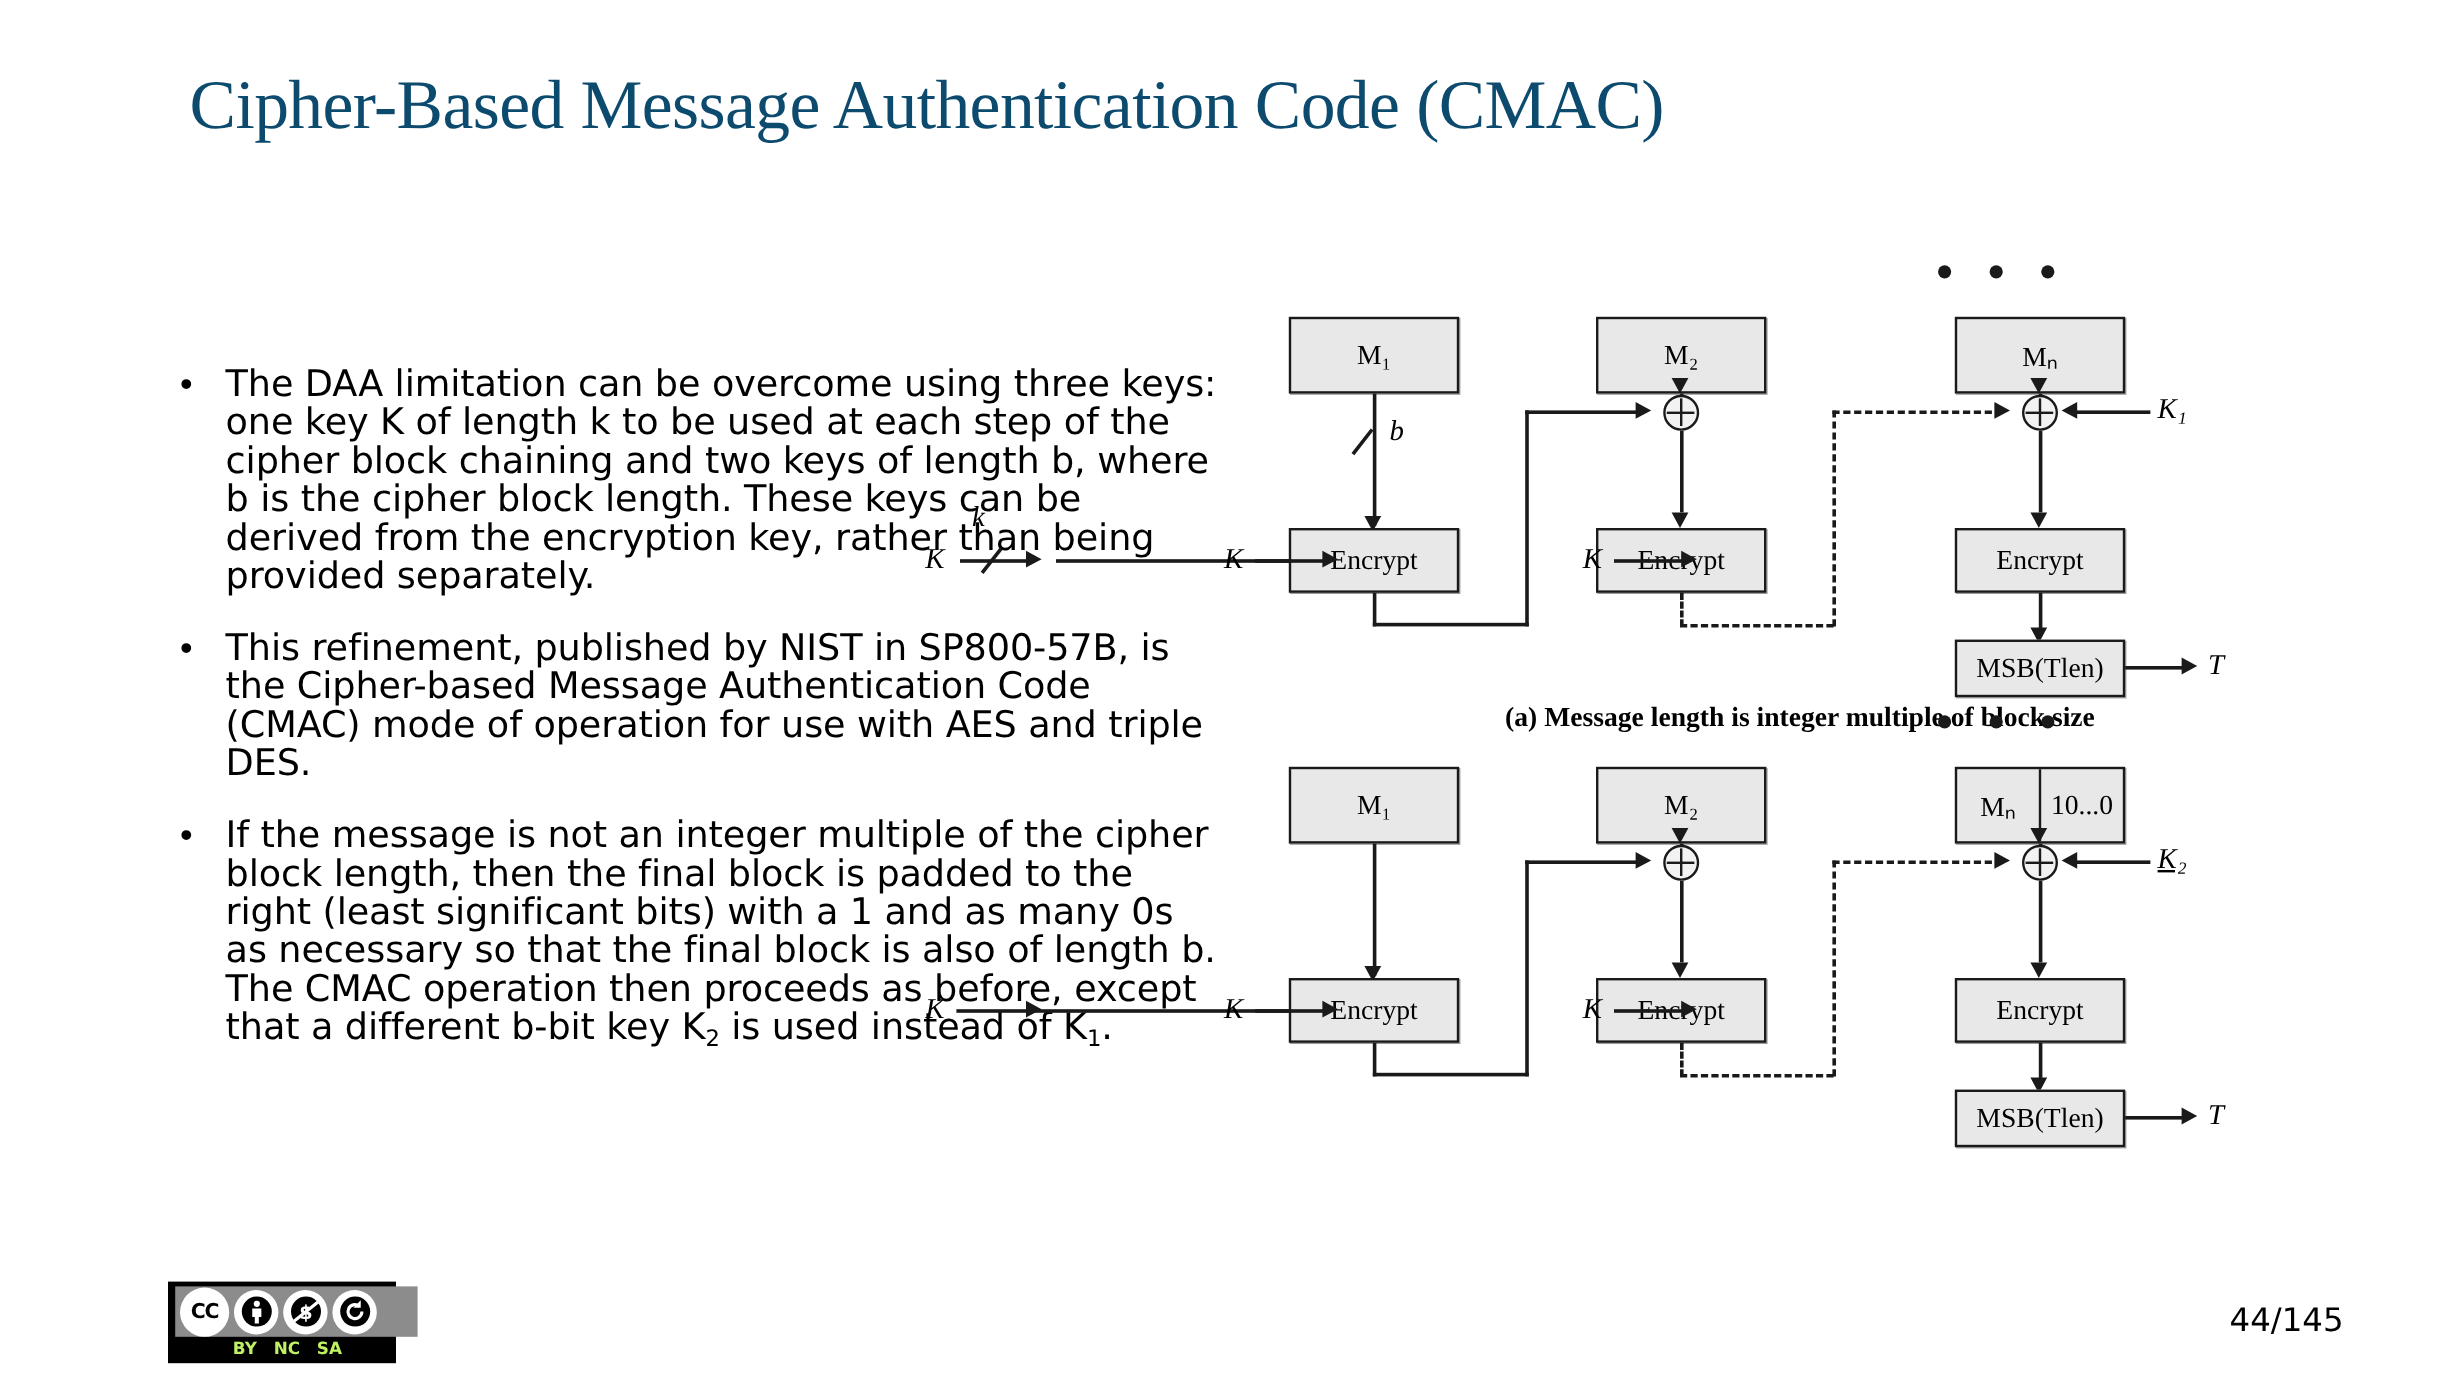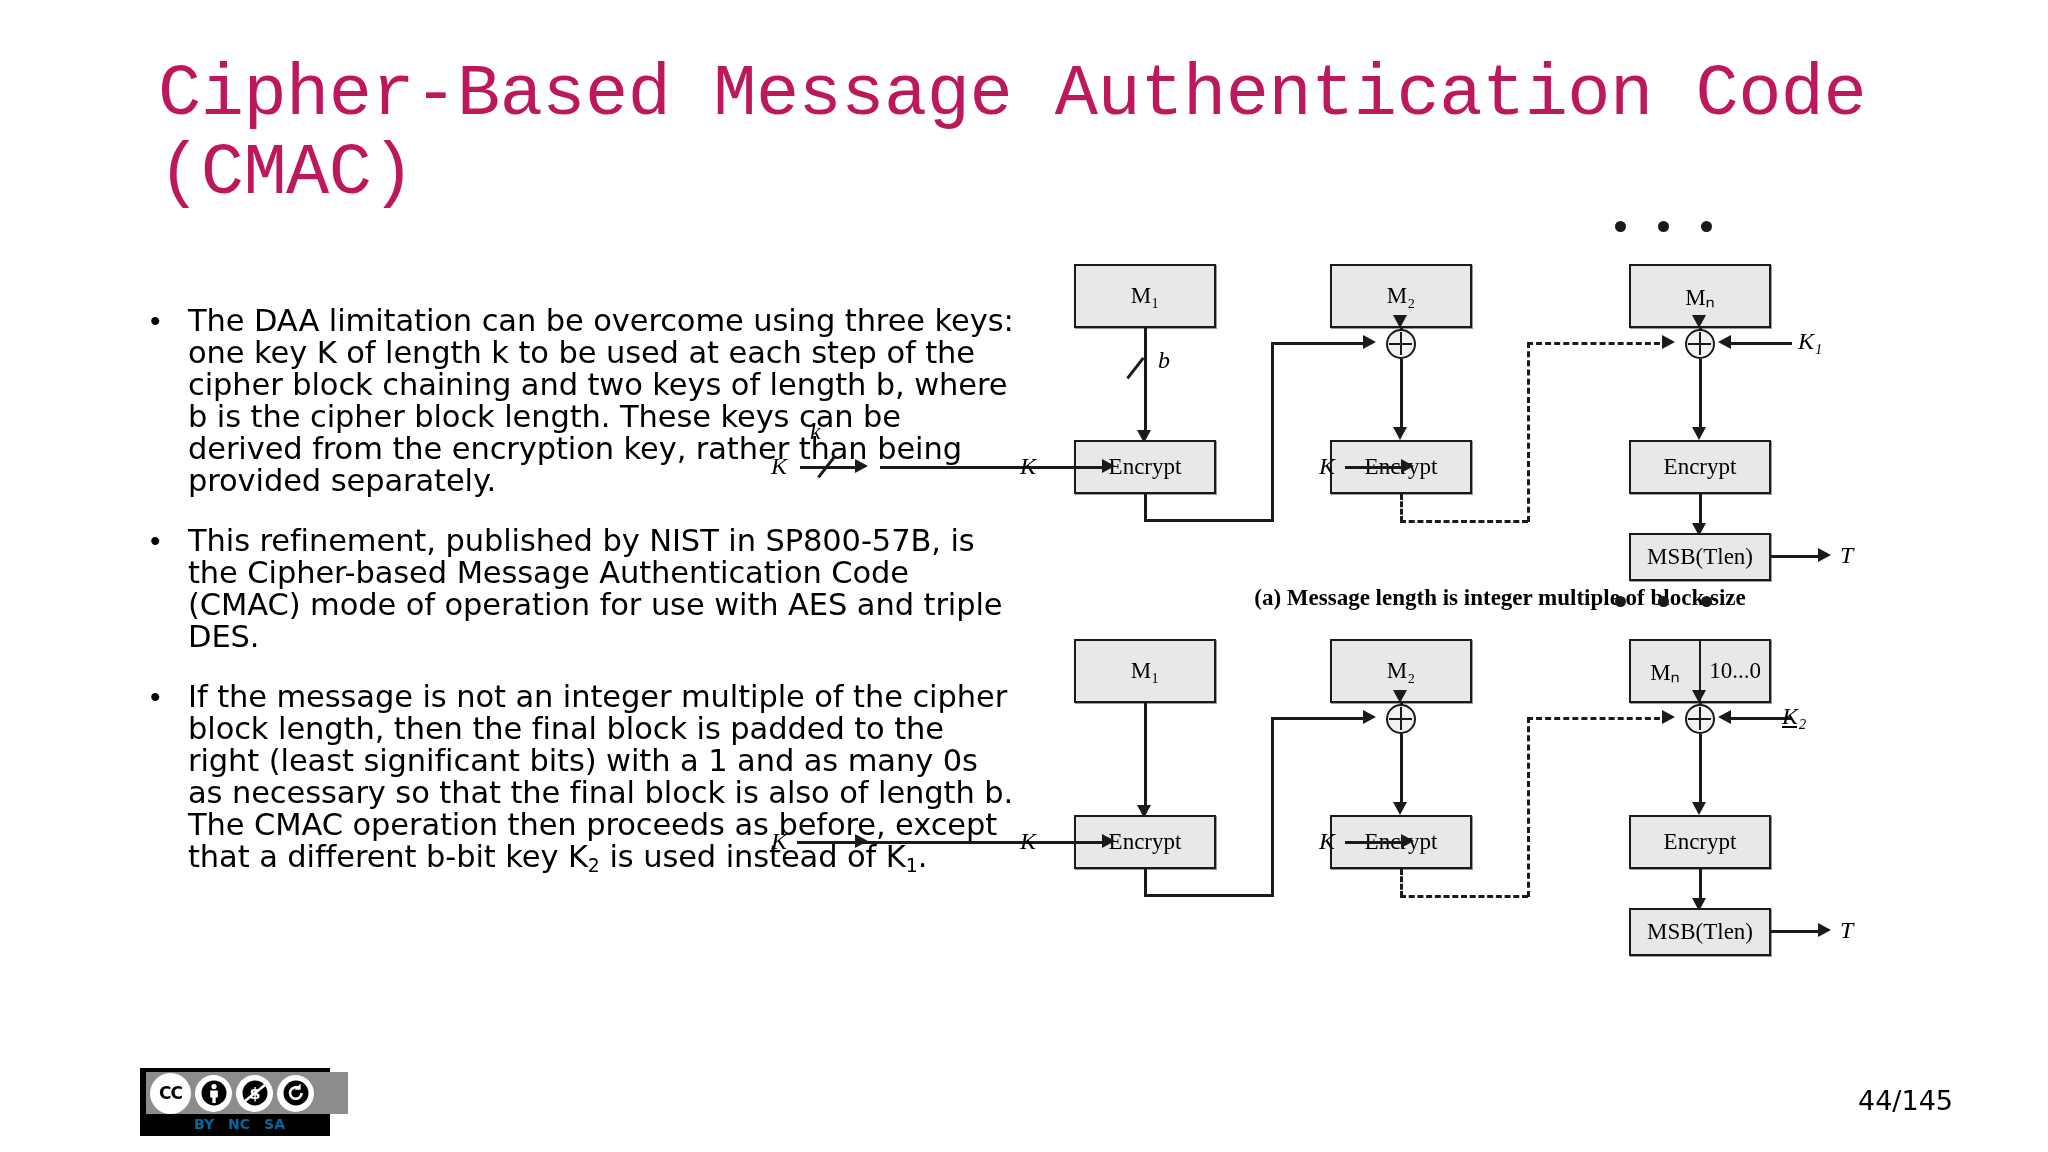--- a/index.html
+++ b/index.html
@@ -15,26 +15,26 @@
     font-family: "Liberation Sans", sans-serif;
     color: #000000;
   }
 
   
   #slide-title {
     position: absolute;
     left: 158px;
     top: 56px;
     width: 1760px;
-    font-family: Liberation Mono, monospace;
-    font-size: 72px;
+    font-family: Liberation Serif, serif;
+    font-size: 58px;
     font-weight: 400;
     line-height: 1.10;
     letter-spacing: -0.5px;
-    color: #be185d;
+    color: #0c4a6e;
     white-space: pre-line;
   }
 
   
   #bullets {
     position: absolute;
     left: 150px;
     top: 305px;
     width: 870px;
   }
@@ -222,21 +222,21 @@
   .cc-circle.cc-main { width: 41px; height: 41px; font-size: 17px; letter-spacing: -1px; }
   #cc-badge .cc-bottom {
     position: absolute;
     left: 6px; bottom: 2px;
     width: 178px; height: 20px;
     display: flex;
     align-items: center;
     gap: 14px;
     padding-left: 48px;
     box-sizing: border-box;
-    color: #0369a1;
+    color: #bef264;
     font-family: "DejaVu Sans", sans-serif;
     font-weight: bold;
     font-size: 14px;
   }
 
   #page-number {
     position: absolute;
     right: 95px;
     top: 1085px;
     font-family: "DejaVu Sans", sans-serif;
@@ -386,21 +386,21 @@
 
     <div class="dbox split-box" style="left:629px; top:29px; width:142px; height:64px;">
       <div class="half left">Mₙ</div>
       <div class="half">10...0</div>
     </div>
     <div class="vline" style="left:699px; top:93px; height:8px;"></div>
     <div class="arrow-down" style="left:692px; top:80px;"></div>
     <div class="xor" style="left:685px; top:94px;"></div>
     <div class="hline" style="left:730px; top:107px; width:62px;"></div>
     <div class="arrow-left" style="left:718px; top:100px;"></div>
-    <div class="lbl" style="left:782px; top:93px;text-decoration:underline;">K₂</div>
+    <div class="lbl" style="left:798px; top:93px;text-decoration:underline;">K₂</div>
 
     <div class="vline" style="left:699px; top:124px; height:68px;"></div>
     <div class="arrow-down" style="left:692px; top:192px;"></div>
     <div class="dbox" style="left:629px; top:205px; width:142px; height:54px;">Encrypt</div>
     <div class="lbl" style="left:319px; top:218px;">K</div>
     <div class="hline" style="left:345px; top:231px; width:60px;"></div>
     <div class="arrow-right" style="left:401px; top:224px;"></div>
 
     <div class="vline" style="left:699px; top:259px; height:36px;"></div>
     <div class="arrow-down" style="left:692px; top:288px;"></div>

